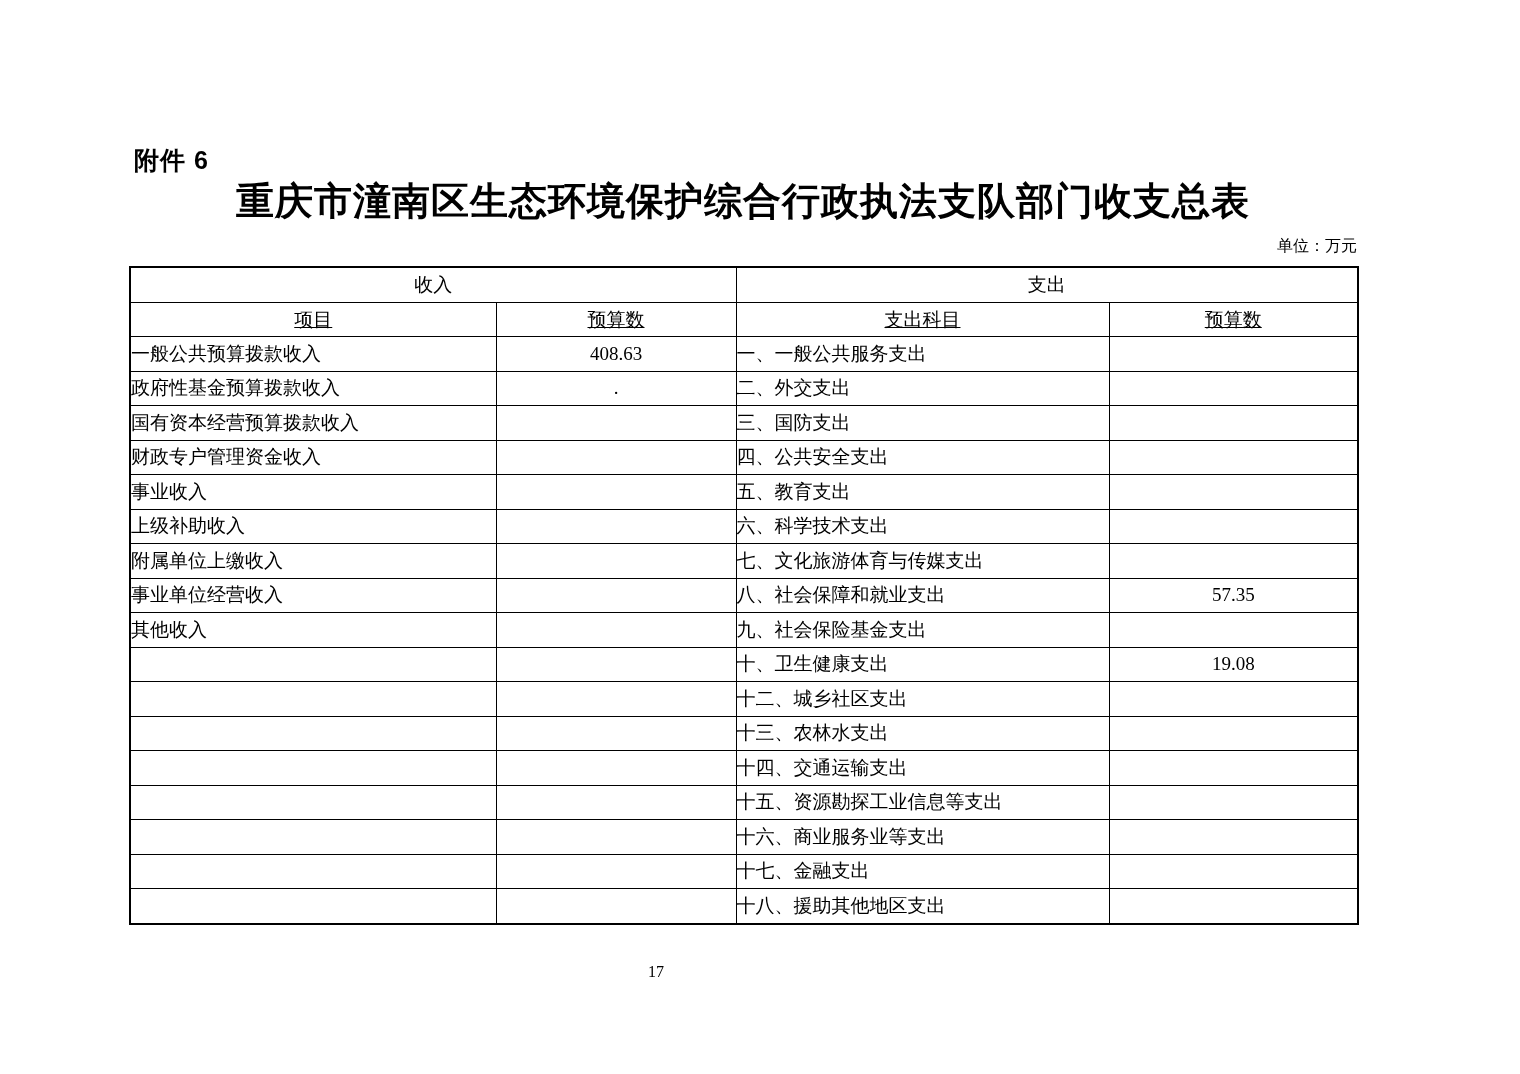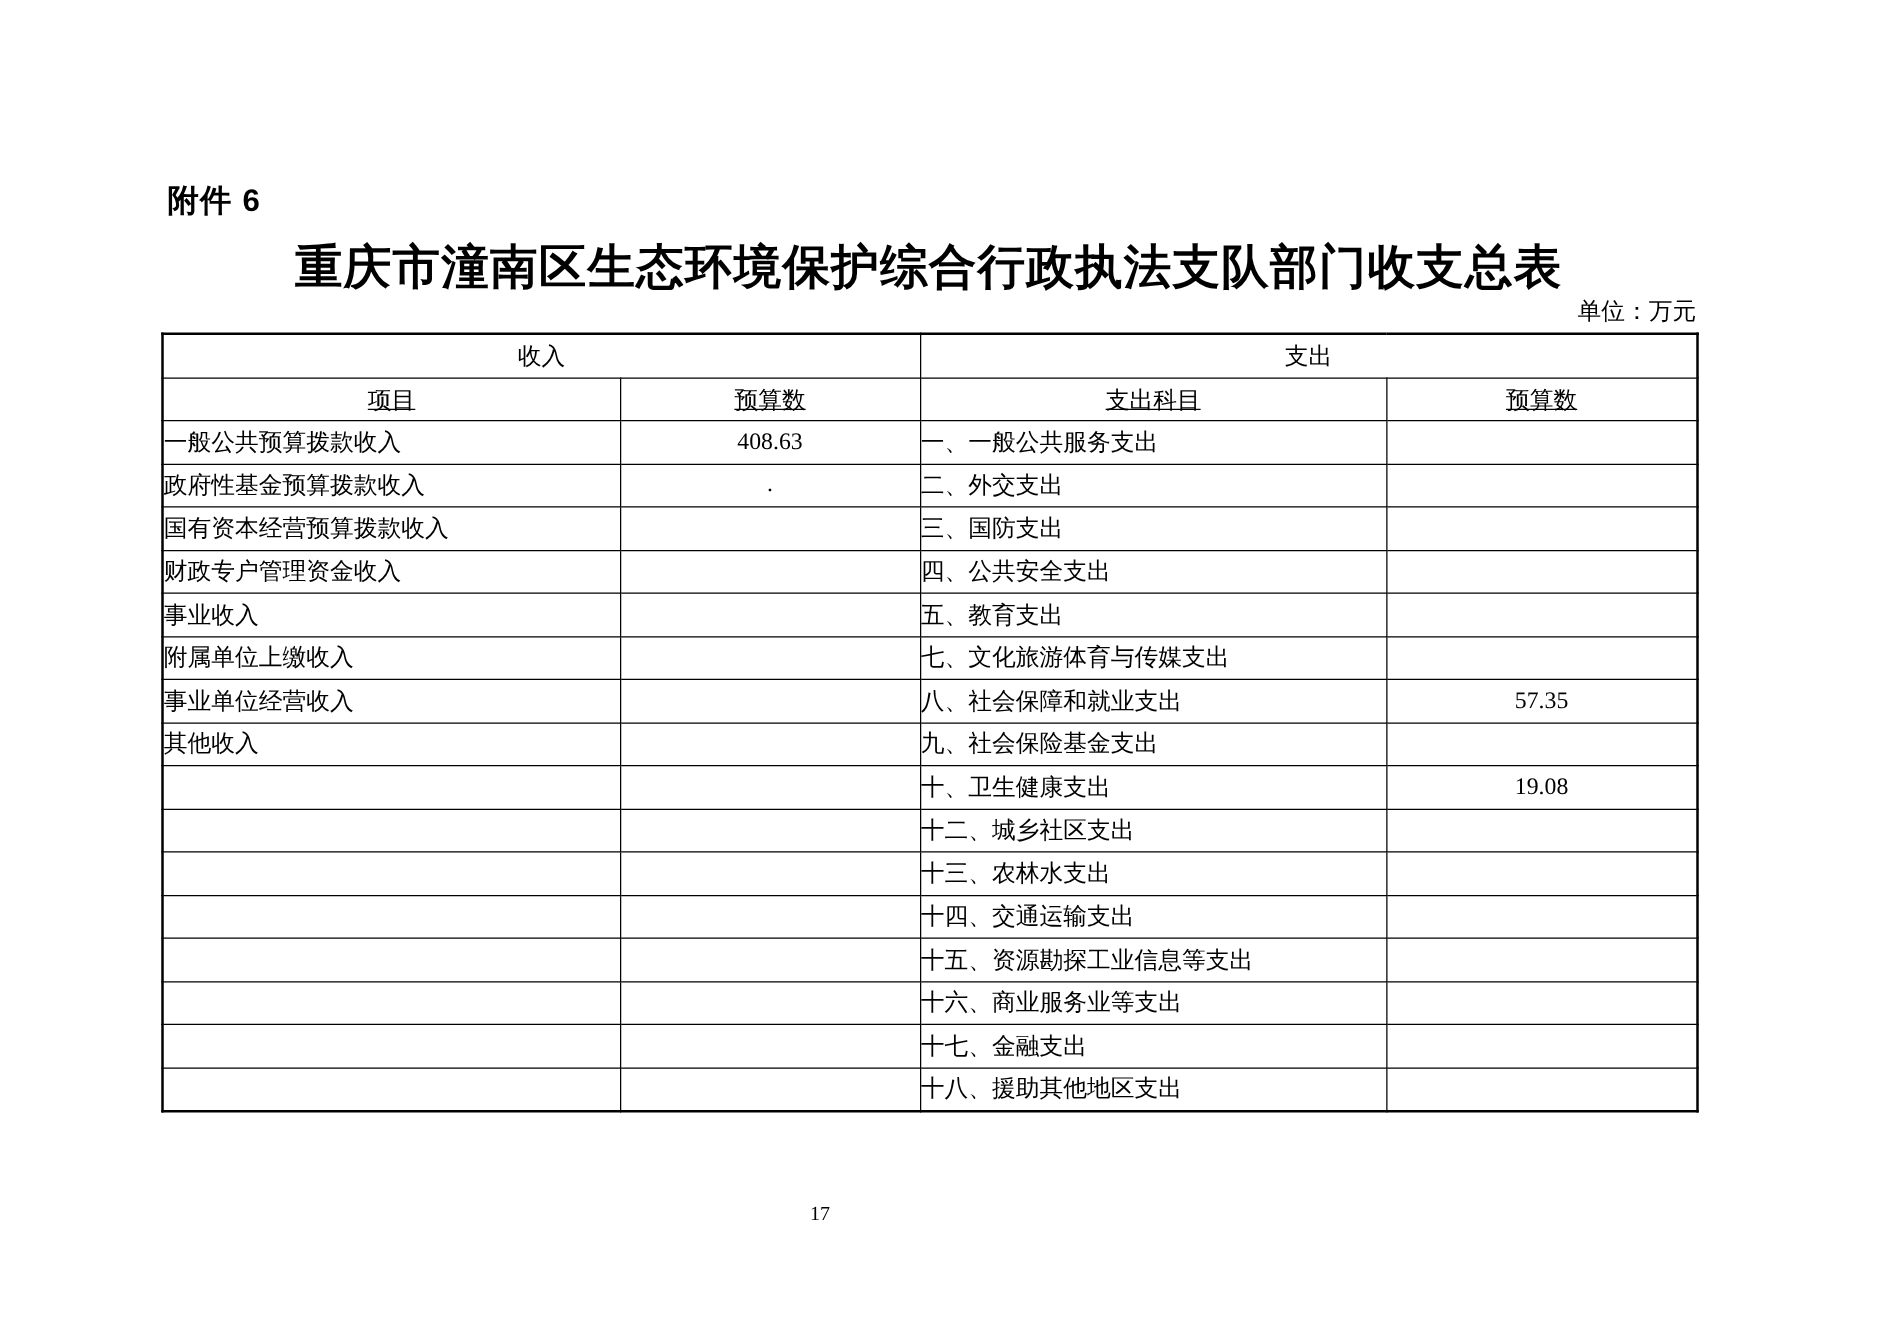--- a/index.html
+++ b/index.html
@@ -18,35 +18,35 @@
     top: 144px;
     font-family: "Liberation Sans", "DejaVu Sans", sans-serif;
     font-weight: bold;
     font-size: 25px;
     letter-spacing: 1px;
     white-space: pre;
   }
   .doc-title {
     position: absolute;
     left: 129px;
-    top: 188px;
+    top: 176px;
     width: 1228px;
     text-align: center;
     font-weight: bold;
     font-size: 38px;
     letter-spacing: 1px;
     white-space: nowrap;
   }
   .unit-note {
     position: absolute;
     left: 129px;
     top: 236px;
     width: 1228px;
     text-align: right;
-    font-size: 19px;
+    font-size: 16px;
   }
   table.budget {
     position: absolute;
     left: 129px;
     top: 266px;
     width: 1228px;
     border-collapse: collapse;
     table-layout: fixed;
     border: 2px solid #000;
   }
@@ -128,20 +128,26 @@
       <td class="c-item">四、公共安全支出</td>
       <td class="c-num"></td>
     </tr>
         <tr>
       <td class="c-item">事业收入</td>
       <td class="c-num"></td>
       <td class="c-item">五、教育支出</td>
       <td class="c-num"></td>
     </tr>
         <tr>
+      <td class="c-item">上级补助收入</td>
+      <td class="c-num"></td>
+      <td class="c-item">六、科学技术支出</td>
+      <td class="c-num"></td>
+    </tr>
+        <tr>
       <td class="c-item">附属单位上缴收入</td>
       <td class="c-num"></td>
       <td class="c-item">七、文化旅游体育与传媒支出</td>
       <td class="c-num"></td>
     </tr>
         <tr>
       <td class="c-item">事业单位经营收入</td>
       <td class="c-num"></td>
       <td class="c-item">八、社会保障和就业支出</td>
       <td class="c-num">57.35</td>

